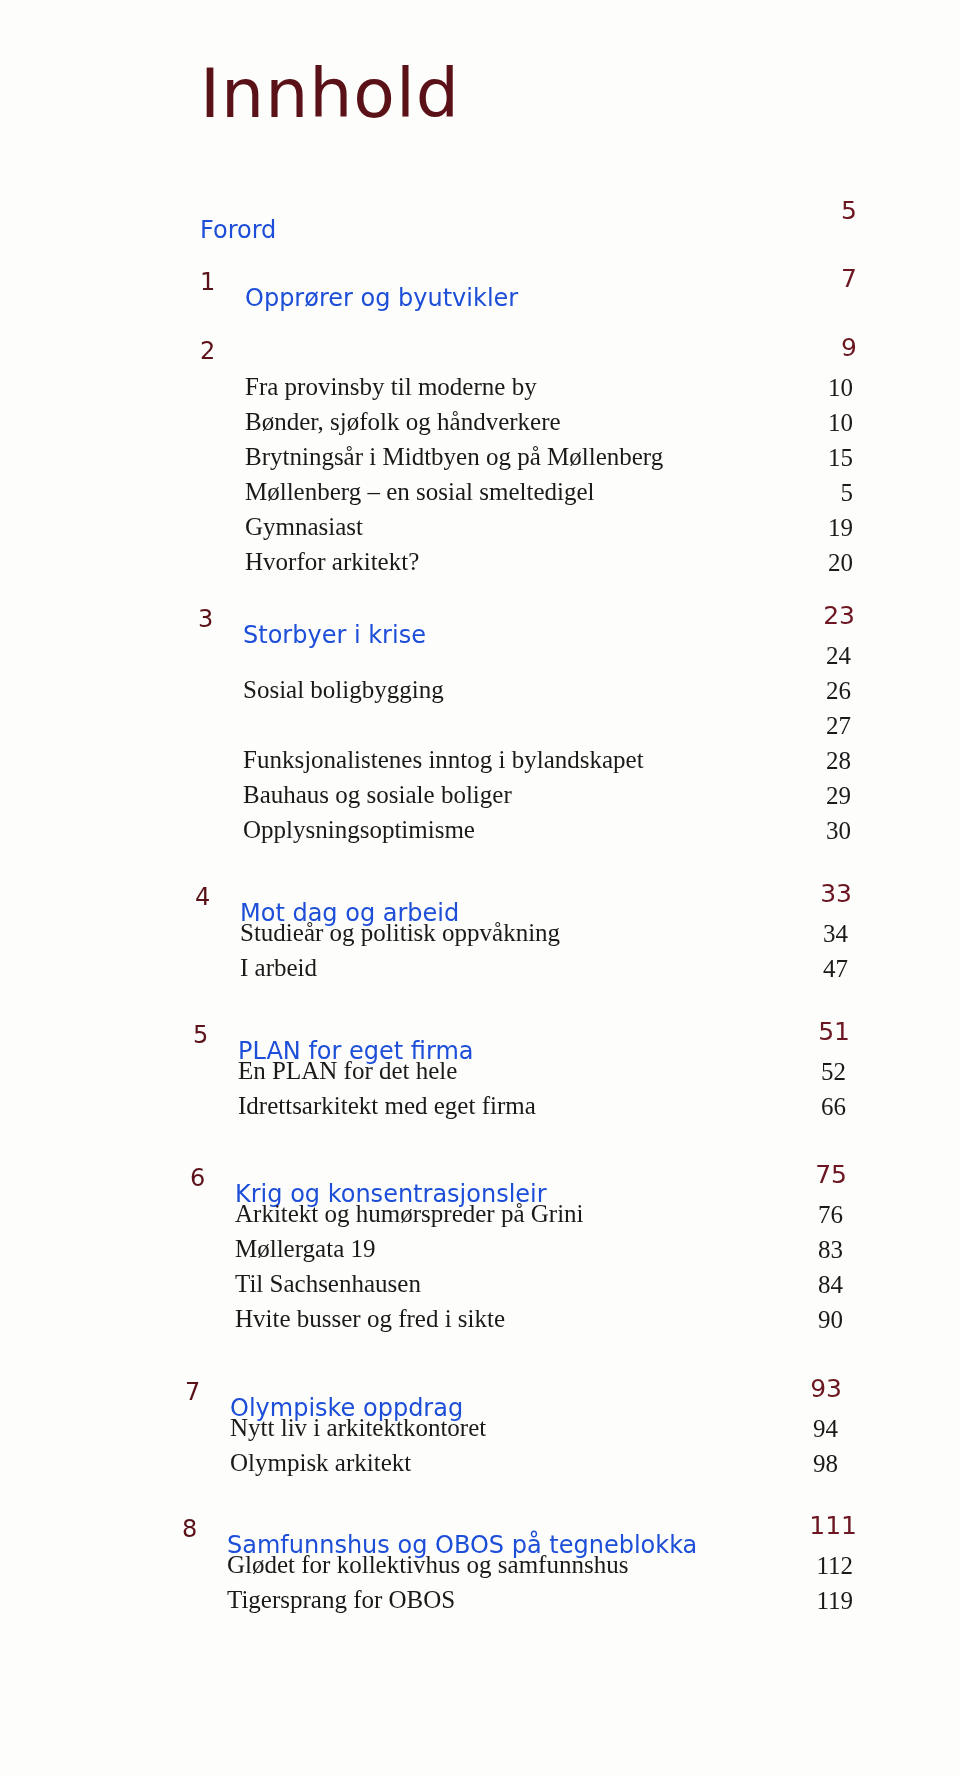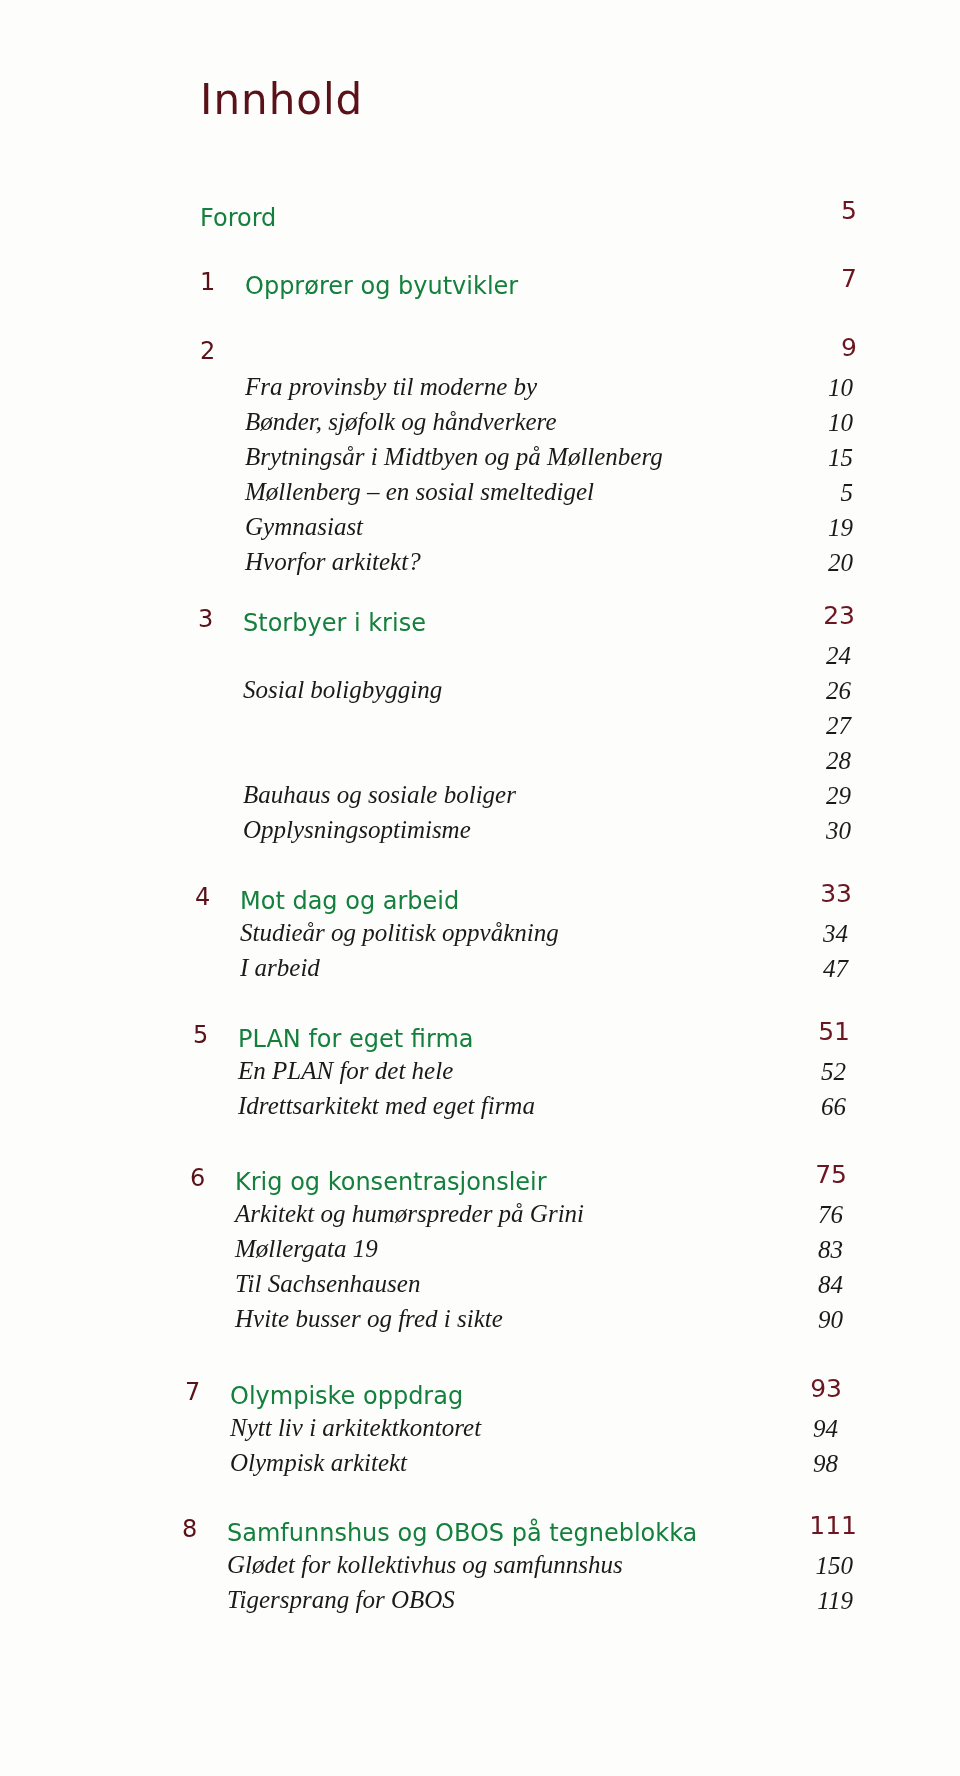--- a/index.html
+++ b/index.html
@@ -1,35 +1,35 @@
 <!DOCTYPE html>
 <html><head>
 <meta charset="utf-8">
 <style>
   html, body { margin: 0; padding: 0; }
   body {
     width: 960px; height: 1776px; position: relative; overflow: hidden;
     background: #fdfdfc;
   }
   .page-title {
-    position: absolute; left: 200px; top: 79px;
-    font-family: "DejaVu Sans", sans-serif; font-size: 42px; font-weight: normal;
+    position: absolute; left: 200px; top: 60px;
+    font-family: "DejaVu Sans", sans-serif; font-size: 68px; font-weight: normal;
     color: #5a1218; letter-spacing: 1px; margin: 0; line-height: 1;
   }
   .toc-block { position: absolute; left: 0; width: 960px; }
   .chapter-row {
     position: relative; height: 36px;
     font-family: "DejaVu Sans", sans-serif; font-size: 24px; color: #6b1620;
   }
   .chapter-num { position: absolute; left: 0; top: 0; color: #5a1218; }
-  .chapter-title { position: absolute; left: 45px; top: 4px; white-space: nowrap; color: #15803d; }
+  .chapter-title { position: absolute; left: 45px; top: 16px; white-space: nowrap; color: #1d4ed8; }
   .chapter-page { position: absolute; right: 0; top: -4px; color: #6b1620; font-size: 25px; }
   .sub-row {
     position: relative; height: 35px;
-    font-family: "Liberation Serif", serif; font-size: 25px; color: #1a1a1a; font-style: italic;
+    font-family: "Liberation Serif", serif; font-size: 25px; color: #1a1a1a;
   }
   .sub-title { position: absolute; left: 45px; top: 0; white-space: nowrap; }
   .sub-page { position: absolute; right: 4px; top: 1px; }
   .inner { position: absolute; left: 200px; width: 657px; }
 </style>
 </head>
 <body>
 
 <h1 class="page-title">Innhold</h1>
 
@@ -96,20 +96,21 @@
         <span class="sub-page">24</span>
       </div>
     <div class="sub-row">
         <span class="sub-title">Sosial boligbygging</span>
         <span class="sub-page">26</span>
       </div>
     <div class="sub-row">
         <span class="sub-page">27</span>
       </div>
     <div class="sub-row">
+        <span class="sub-title">Funksjonalistenes inntog i bylandskapet</span>
         <span class="sub-page">28</span>
       </div>
     <div class="sub-row">
         <span class="sub-title">Bauhaus og sosiale boliger</span>
         <span class="sub-page">29</span>
       </div>
     <div class="sub-row">
         <span class="sub-title">Opplysningsoptimisme</span>
         <span class="sub-page">30</span>
       </div>
@@ -198,20 +199,20 @@
 
 <div class="toc-block" style="top:1515px">
   <div class="inner" style="left:182px; width:675px">
     <div class="chapter-row">
       <span class="chapter-num">8</span>
       <span class="chapter-title">Samfunnshus og OBOS på tegneblokka</span>
       <span class="chapter-page">111</span>
     </div>
     <div class="sub-row">
         <span class="sub-title">Glødet for kollektivhus og samfunnshus</span>
-        <span class="sub-page">150</span>
+        <span class="sub-page">112</span>
       </div>
     <div class="sub-row">
         <span class="sub-title">Tigersprang for OBOS</span>
         <span class="sub-page">119</span>
       </div>
   </div>
 </div>
 
 </body></html>

